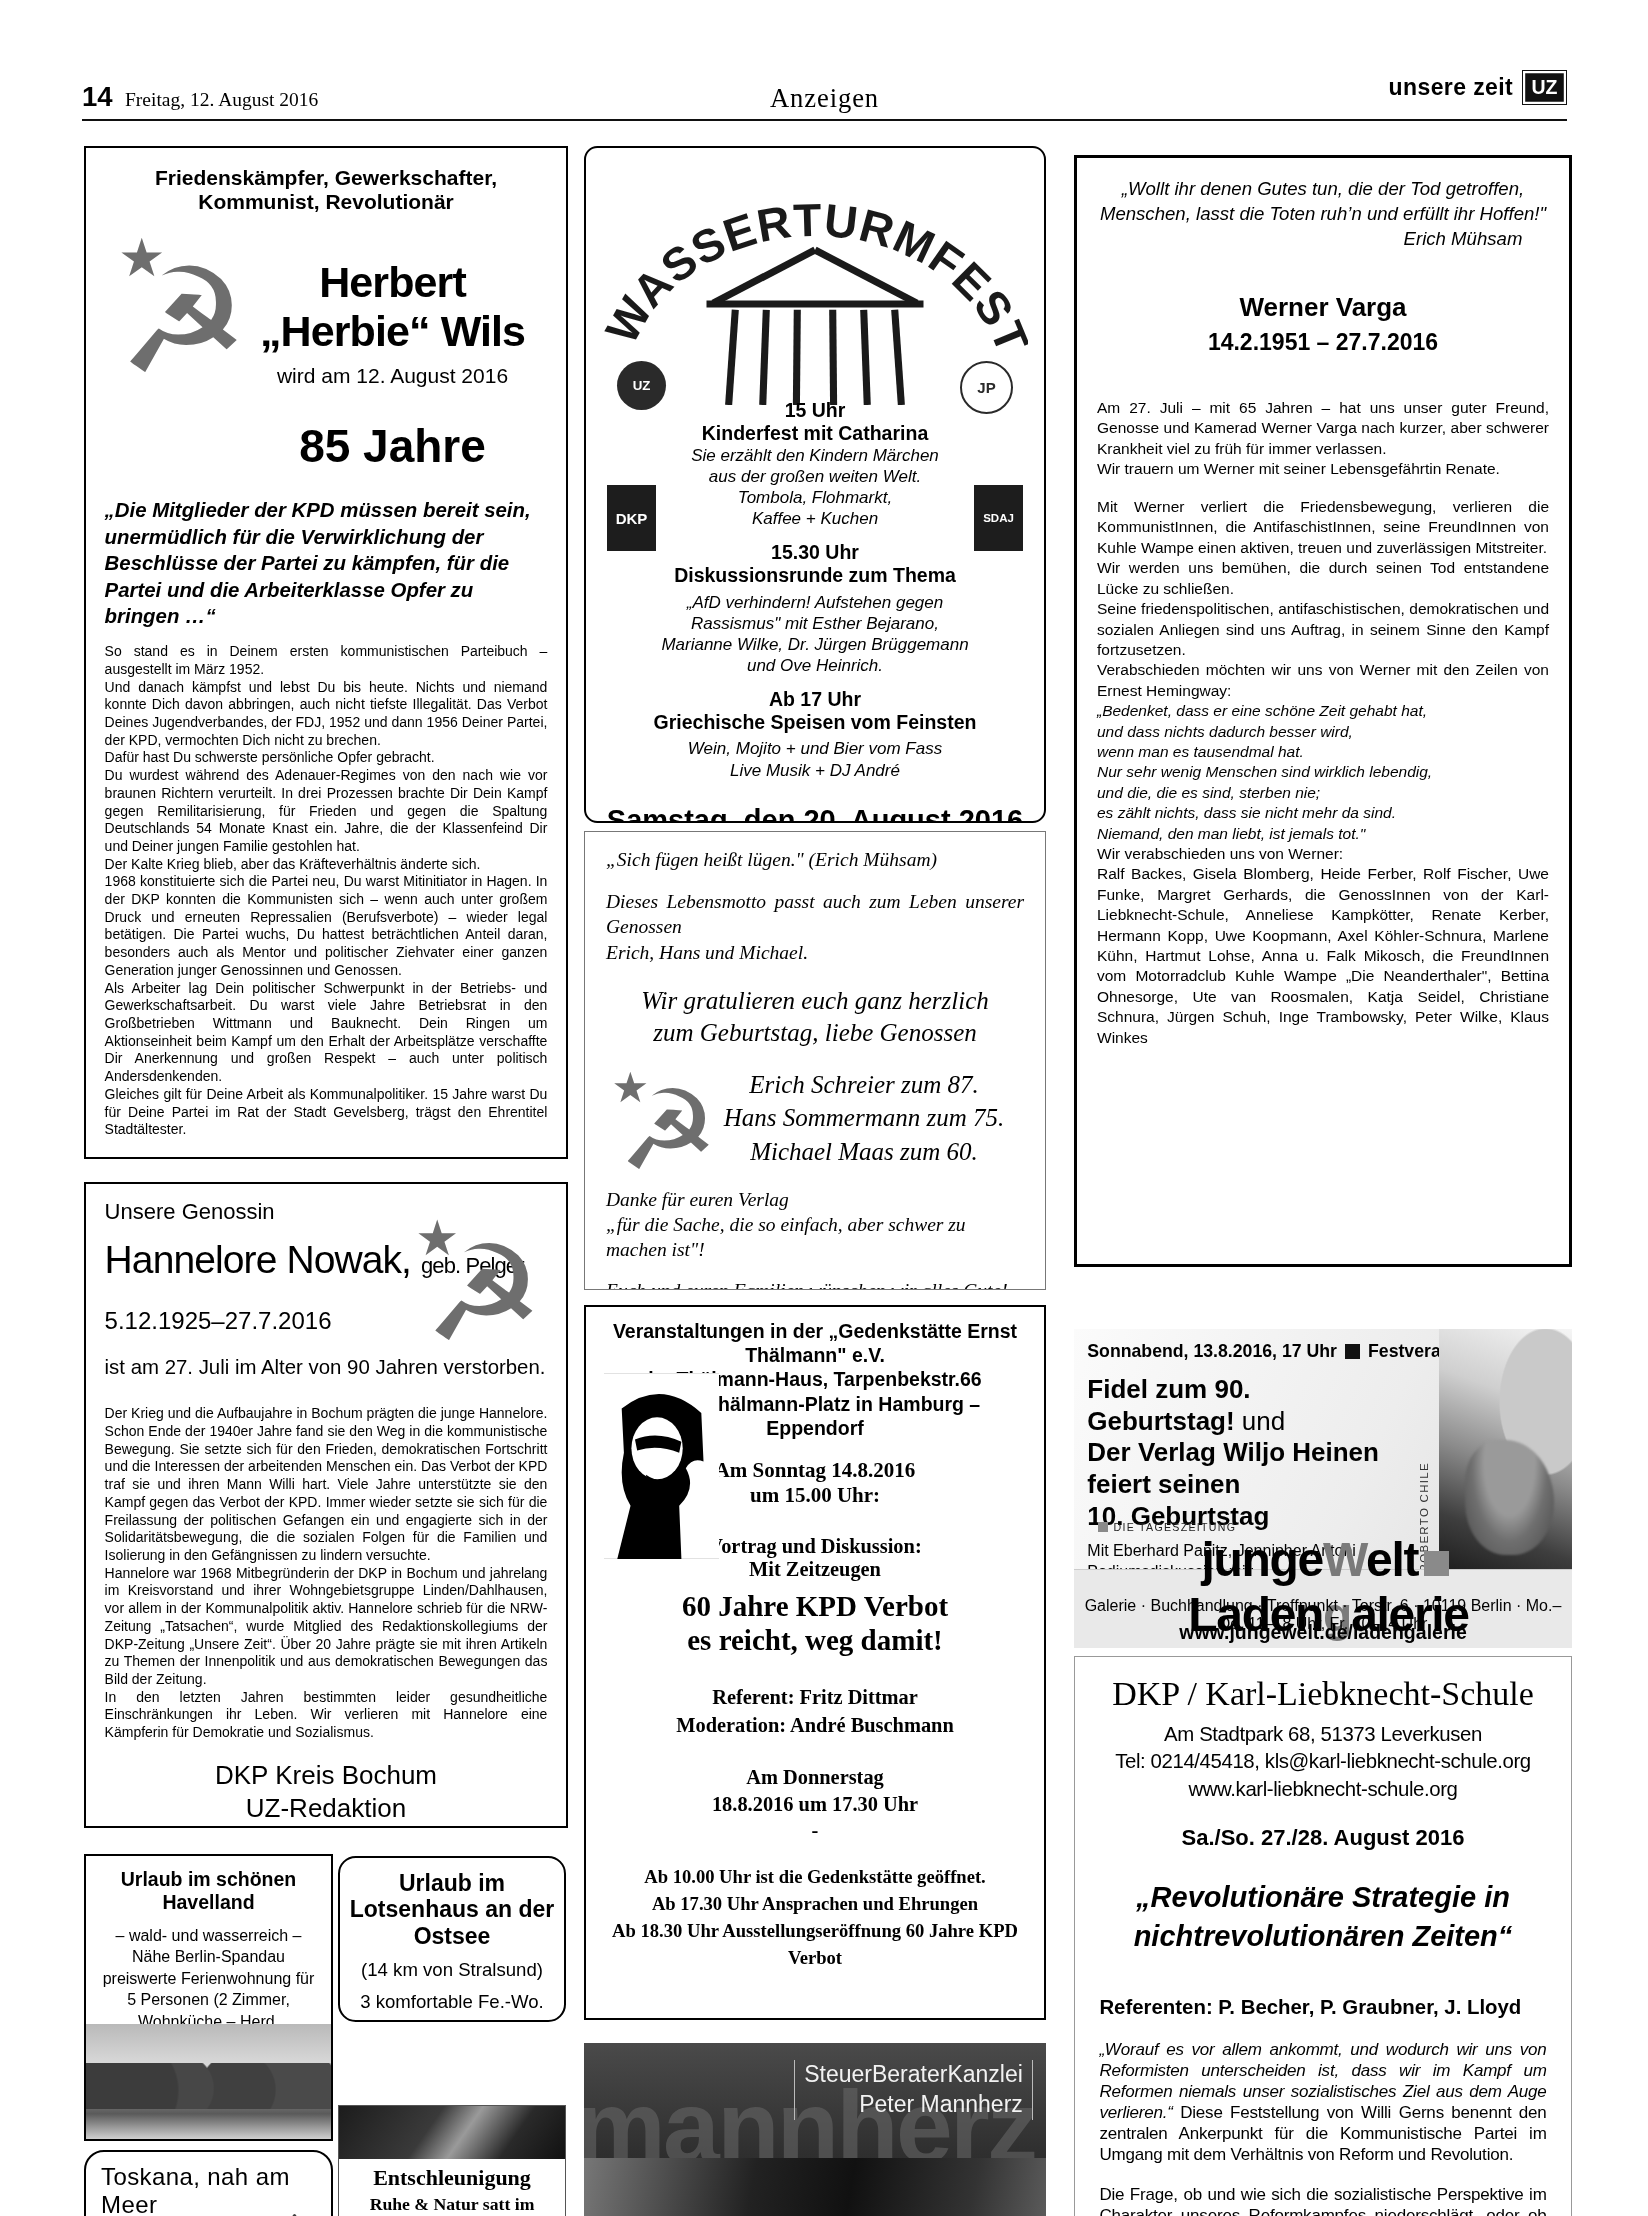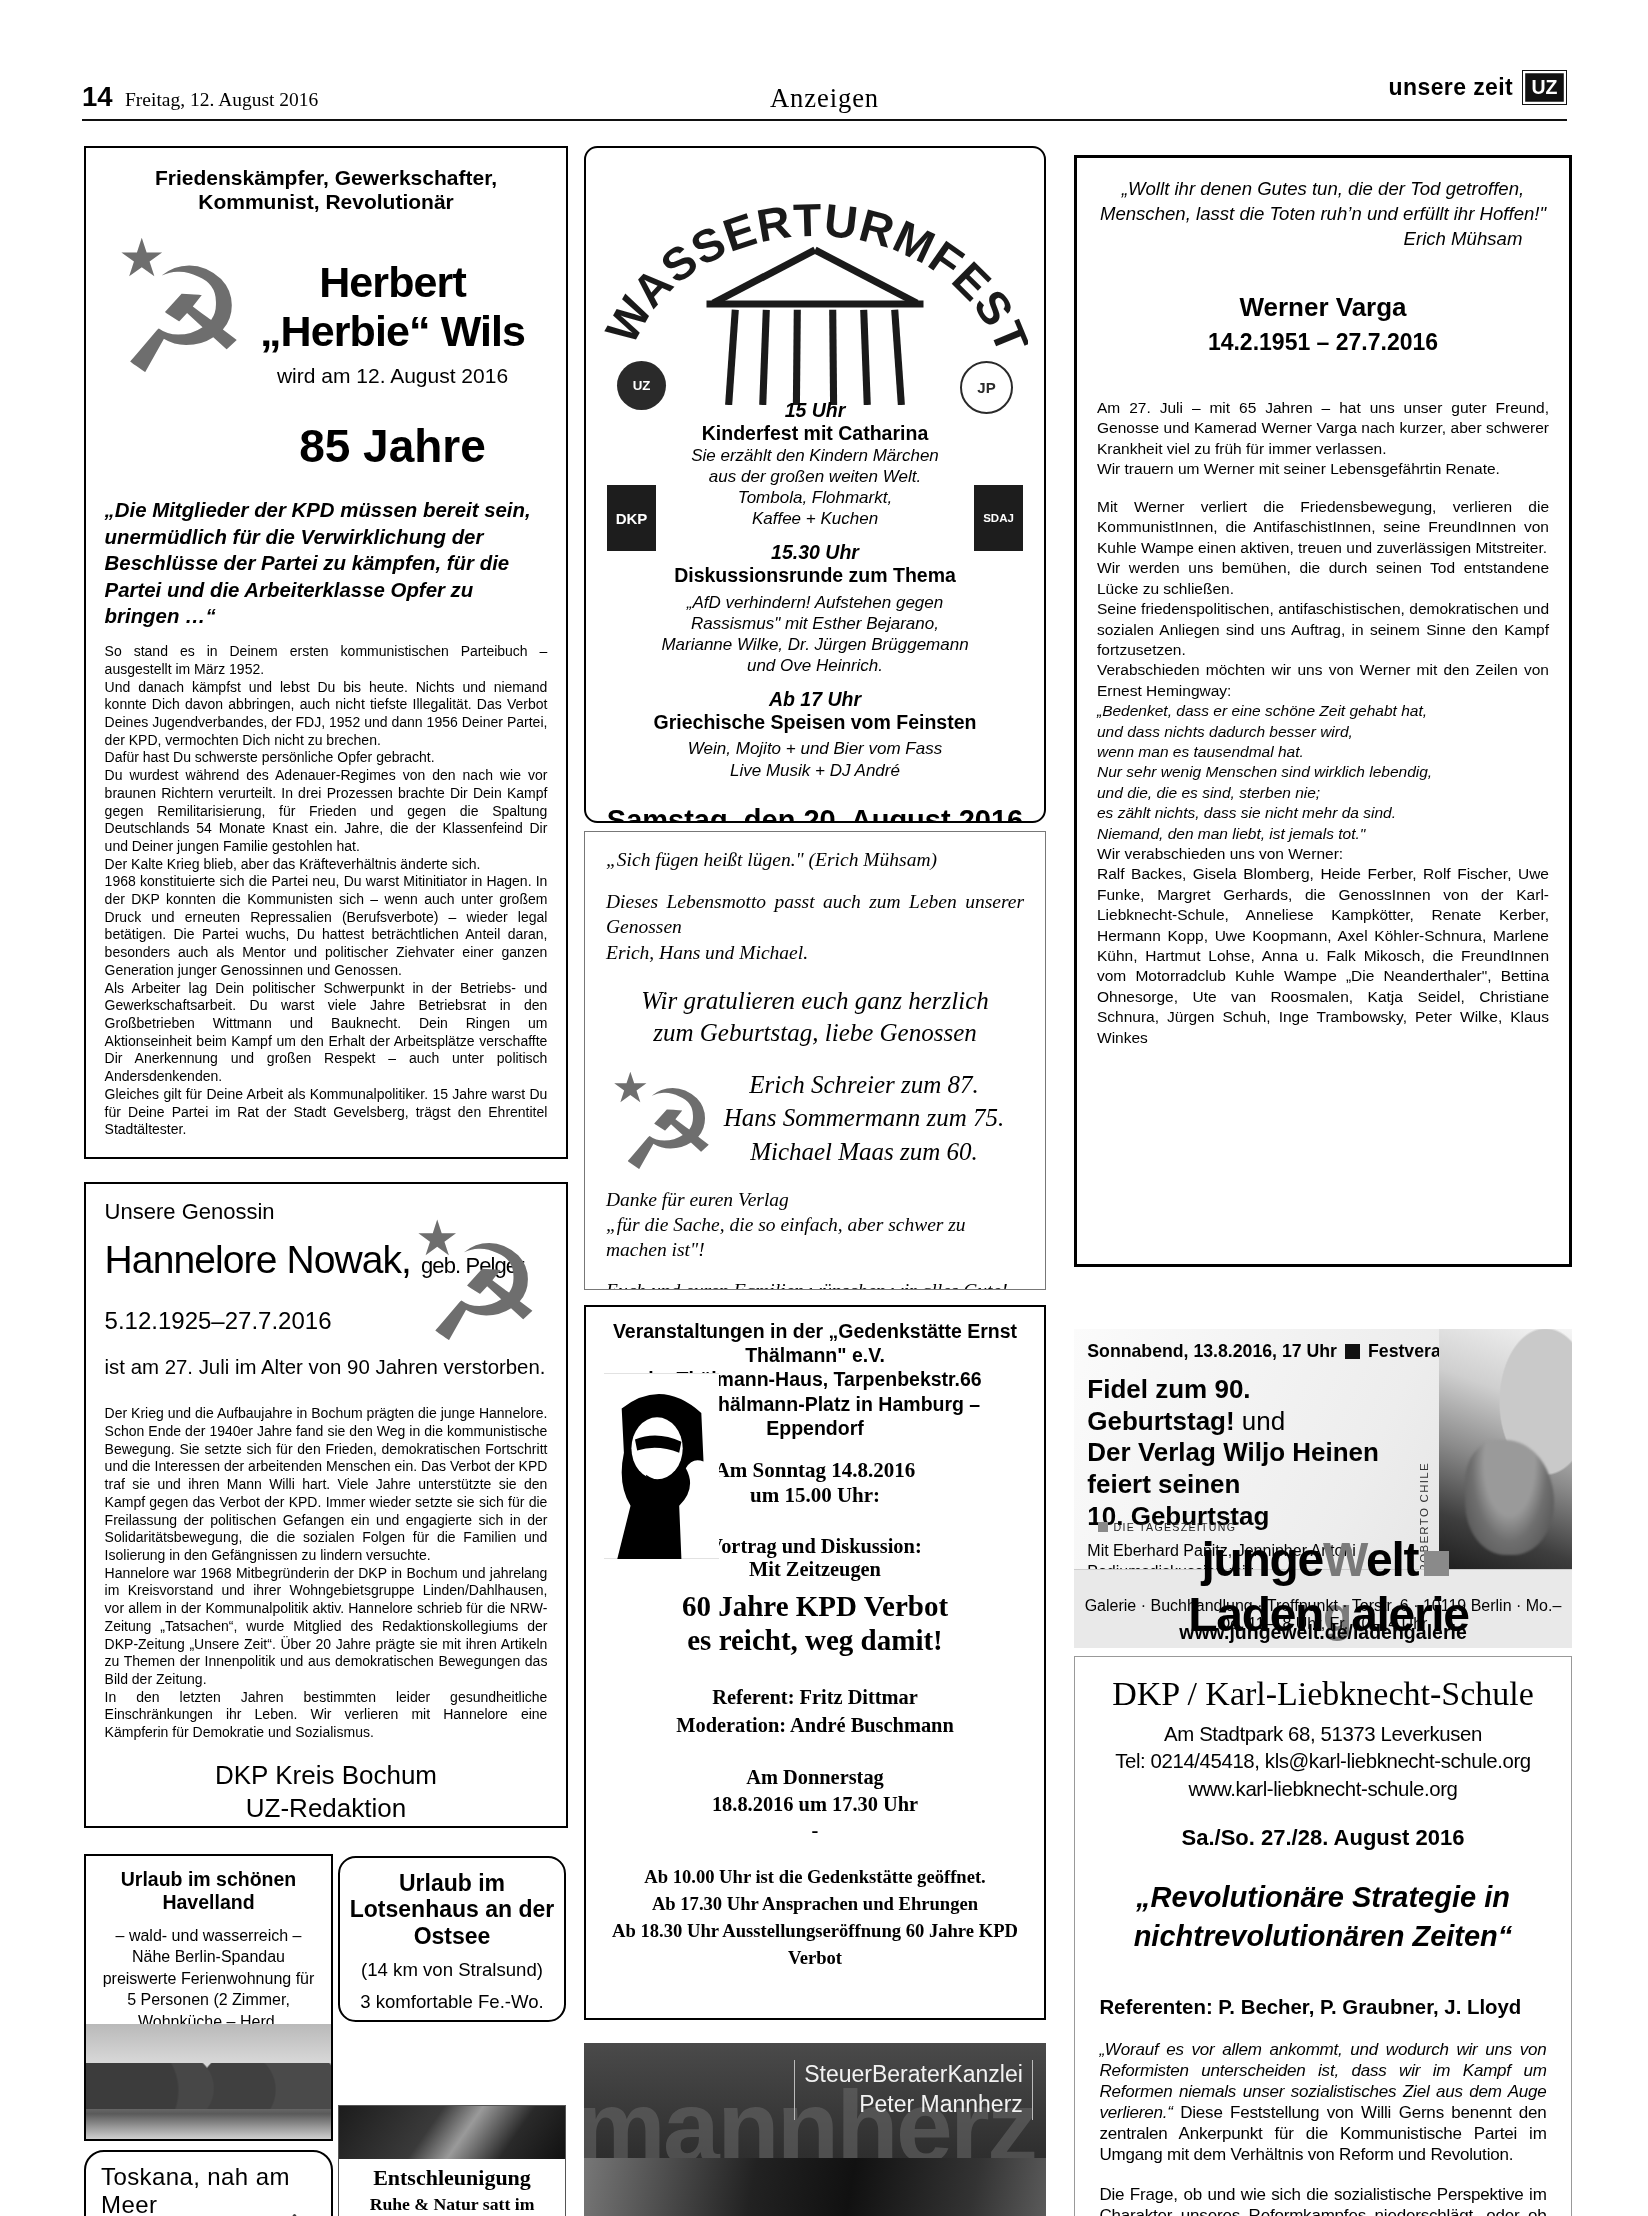--- a/index.html
+++ b/index.html
@@ -67,21 +67,21 @@
   #toskana{position:absolute;left:0;top:296px;width:249px;height:133px;border:2.7px solid #000;border-radius:20px;position:absolute;overflow:hidden;}
   .tos-title{font-size:24px;margin:11.5px 0 0 15px;letter-spacing:0.4px;}
   .tos-img{position:absolute;right:4.4px;bottom:0;width:93px;height:75px;background:
     radial-gradient(ellipse at 60% 100%,#555 0 60%,transparent 61%),
     linear-gradient(0deg,#777 0 30%,transparent 31%);}
   .tos-img .cypress{position:absolute;right:26.6px;bottom:8.9px;width:11.5px;height:58px;background:#3f3f3f;border-radius:50% 50% 40% 40%;}
   
   #wasserturm{border:2.7px solid #000;border-radius:13.3px;height:677px;padding:8.9px 13.3px;text-align:center;position:relative;}
   .wt-logo{margin:0 auto;display:block;}
   .wt-prog{margin-top:-17.7px;}
-  .wt-time{font-size:19.5px;font-weight:bold;margin-top:11.5px;font-style:italic;}
+  .wt-time{font-size:19.5px;font-weight:bold;margin-top:11.5px;}
   .wt-titleb{font-size:19.5px;font-weight:bold;}
   .wt-line{font-size:17px;line-height:1.25;font-style:italic;}
   .wt-big{font-size:29px;font-weight:bold;line-height:1.3;margin-top:21px;}
   .wt-flag{position:absolute;width:49px;height:66px;background:#1d1d1d;color:#fff;font-weight:bold;display:flex;align-items:center;justify-content:center;}
   #wt-dkp{left:21px;top:337px;font-size:15px;}
   #wt-sdaj{right:21px;top:337px;font-size:11.5px;}
   .wt-circle{position:absolute;width:49px;height:49px;border-radius:50%;display:flex;align-items:center;justify-content:center;font-weight:bold;}
   #wt-uz{left:31px;top:213px;background:#2a2a2a;color:#fff;font-size:13.3px;}
   #wt-jp{right:31px;top:213px;border:2.7px solid #2a2a2a;color:#2a2a2a;font-size:15px;}
   

